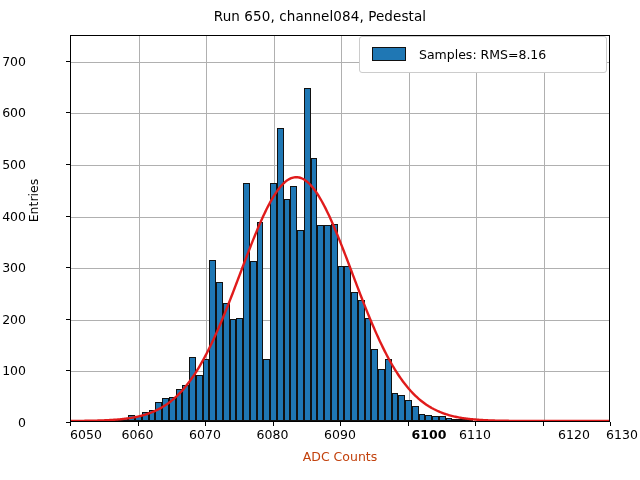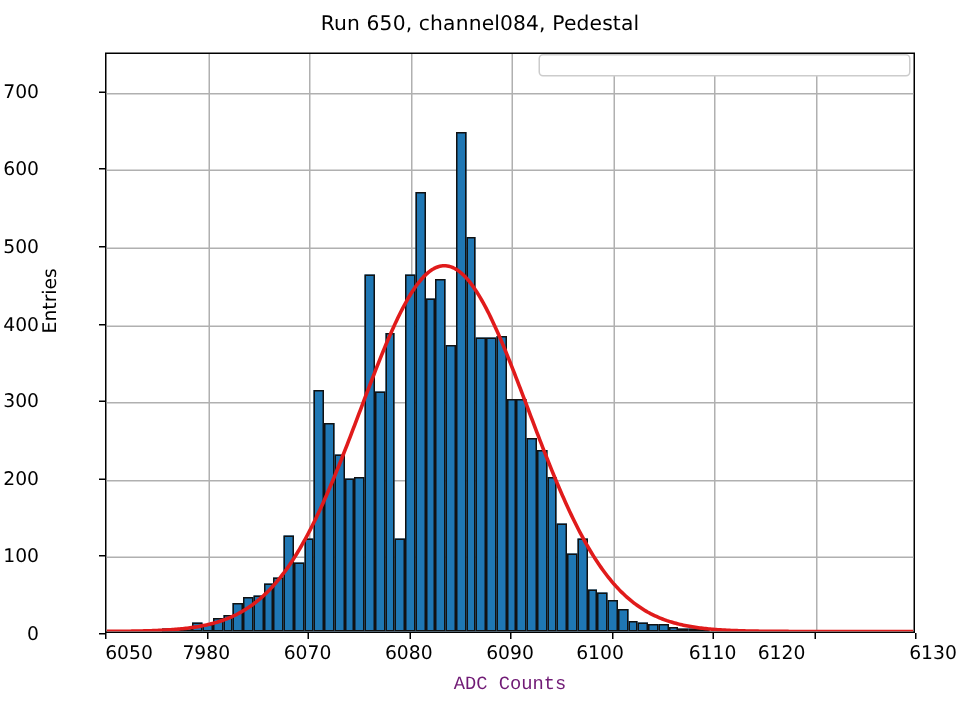--- a/index.html
+++ b/index.html
@@ -92,22 +92,21 @@
     height: 4px;
     background: #000000;
   }
   #xlabel {
     position: absolute;
     left: 70px;
     top: 449px;
     width: 540px;
     text-align: center;
     font-size: 12.5px;
-    color: #701a75;
-    font-family: Liberation Mono, monospace;
+    color: #c2410c;
   }
   #ylabel {
     position: absolute;
     left: -47px;
     top: 193px;
     width: 160px;
     text-align: center;
     font-size: 12.5px;
     color: #000000;
     transform: rotate(-90deg);
@@ -181,33 +180,33 @@
       <div class="ytick-label" style="top: 164px;">500</div>
       <div class="ytick-mark" style="top: 164px;"></div>
       <div class="ytick-label" style="top: 112.4px;">600</div>
       <div class="ytick-mark" style="top: 112.4px;"></div>
       <div class="ytick-label" style="top: 60.8px;">700</div>
       <div class="ytick-mark" style="top: 60.8px;"></div>
     </div>
   <div id="xtick-labels">
       <div class="xtick-label" style="left: 70px; margin-left: 16px;">6050</div>
       <div class="xtick-mark" style="left: 70px;"></div>
-      <div class="xtick-label" style="left: 137.5px;">7980</div>
+      <div class="xtick-label" style="left: 137.5px;">6060</div>
       <div class="xtick-mark" style="left: 137.5px;"></div>
       <div class="xtick-label" style="left: 205px;">6070</div>
       <div class="xtick-mark" style="left: 205px;"></div>
       <div class="xtick-label" style="left: 272.5px;">6080</div>
       <div class="xtick-mark" style="left: 272.5px;"></div>
       <div class="xtick-label" style="left: 340px;">6090</div>
       <div class="xtick-mark" style="left: 340px;"></div>
-      <div class="xtick-label" style="left: 400px;">6100</div>
+      <div class="xtick-label" style="left: 429px; font-weight: bold;">6100</div>
       <div class="xtick-mark" style="left: 407.5px;"></div>
       <div class="xtick-label" style="left: 475px;">6110</div>
       <div class="xtick-mark" style="left: 475px;"></div>
-      <div class="xtick-label" style="left: 521px; text-align: center;">6120</div>
+      <div class="xtick-label" style="left: 574px; text-align: center;">6120</div>
       <div class="xtick-mark" style="left: 542.5px;"></div>
       <div class="xtick-label" style="left: 622px;">6130</div>
       <div class="xtick-mark" style="left: 610px;"></div>
     </div>
 
   <div id="plot-area">
     <div id="grid-layer">
         <div class="gridline-h" style="top: 335.4px;"></div>
         <div class="gridline-h" style="top: 283.8px;"></div>
         <div class="gridline-h" style="top: 232.2px;"></div>
@@ -278,15 +277,21 @@
         <div class="hbar" style="left: 381.375px; width: 6.75px; height: 2.064px; background: rgb(31, 119, 180); border-color: rgb(17, 17, 17);"></div>
         <div class="hbar" style="left: 388.125px; width: 6.75px; height: 1.548px; background: rgb(31, 119, 180); border-color: rgb(17, 17, 17);"></div>
         <div class="hbar" style="left: 394.875px; width: 6.75px; height: 1.5px; background: rgb(31, 119, 180); border-color: rgb(17, 17, 17);"></div>
       </div>
     <svg id="fit-layer" viewBox="0 0 540 387" preserveAspectRatio="none">
       <path id="fit-path" fill="none" stroke="#e01b1b" stroke-width="2.4" stroke-linejoin="round" d="M0.00 386.93 L1.00 386.92 L2.00 386.91 L3.00 386.91 L4.00 386.90 L5.00 386.89 L6.00 386.89 L7.00 386.88 L8.00 386.87 L9.00 386.86 L10.00 386.85 L11.00 386.84 L12.00 386.83 L13.00 386.82 L14.00 386.80 L15.00 386.79 L16.00 386.78 L17.00 386.76 L18.00 386.75 L19.00 386.73 L20.00 386.71 L21.00 386.69 L22.00 386.67 L23.00 386.65 L24.00 386.62 L25.00 386.60 L26.00 386.57 L27.00 386.54 L28.00 386.51 L29.00 386.48 L30.00 386.45 L31.00 386.42 L32.00 386.38 L33.00 386.34 L34.00 386.30 L35.00 386.25 L36.00 386.21 L37.00 386.16 L38.00 386.10 L39.00 386.05 L40.00 385.99 L41.00 385.93 L42.00 385.87 L43.00 385.80 L44.00 385.73 L45.00 385.65 L46.00 385.57 L47.00 385.49 L48.00 385.40 L49.00 385.31 L50.00 385.21 L51.00 385.11 L52.00 385.00 L53.00 384.89 L54.00 384.77 L55.00 384.64 L56.00 384.51 L57.00 384.37 L58.00 384.23 L59.00 384.08 L60.00 383.92 L61.00 383.75 L62.00 383.58 L63.00 383.40 L64.00 383.21 L65.00 383.01 L66.00 382.80 L67.00 382.58 L68.00 382.35 L69.00 382.11 L70.00 381.86 L71.00 381.60 L72.00 381.33 L73.00 381.05 L74.00 380.75 L75.00 380.45 L76.00 380.13 L77.00 379.79 L78.00 379.44 L79.00 379.08 L80.00 378.71 L81.00 378.31 L82.00 377.91 L83.00 377.48 L84.00 377.04 L85.00 376.58 L86.00 376.11 L87.00 375.62 L88.00 375.10 L89.00 374.57 L90.00 374.02 L91.00 373.45 L92.00 372.86 L93.00 372.25 L94.00 371.61 L95.00 370.96 L96.00 370.28 L97.00 369.58 L98.00 368.85 L99.00 368.10 L100.00 367.33 L101.00 366.53 L102.00 365.70 L103.00 364.85 L104.00 363.97 L105.00 363.07 L106.00 362.13 L107.00 361.17 L108.00 360.18 L109.00 359.16 L110.00 358.11 L111.00 357.04 L112.00 355.93 L113.00 354.79 L114.00 353.61 L115.00 352.41 L116.00 351.18 L117.00 349.91 L118.00 348.61 L119.00 347.28 L120.00 345.91 L121.00 344.51 L122.00 343.08 L123.00 341.61 L124.00 340.11 L125.00 338.57 L126.00 337.00 L127.00 335.39 L128.00 333.75 L129.00 332.08 L130.00 330.37 L131.00 328.63 L132.00 326.85 L133.00 325.03 L134.00 323.19 L135.00 321.31 L136.00 319.39 L137.00 317.44 L138.00 315.46 L139.00 313.44 L140.00 311.39 L141.00 309.31 L142.00 307.20 L143.00 305.05 L144.00 302.88 L145.00 300.67 L146.00 298.43 L147.00 296.17 L148.00 293.88 L149.00 291.55 L150.00 289.21 L151.00 286.83 L152.00 284.43 L153.00 282.01 L154.00 279.56 L155.00 277.10 L156.00 274.61 L157.00 272.10 L158.00 269.57 L159.00 267.02 L160.00 264.46 L161.00 261.88 L162.00 259.29 L163.00 256.69 L164.00 254.08 L165.00 251.45 L166.00 248.82 L167.00 246.18 L168.00 243.54 L169.00 240.89 L170.00 238.25 L171.00 235.60 L172.00 232.95 L173.00 230.31 L174.00 227.67 L175.00 225.04 L176.00 222.42 L177.00 219.81 L178.00 217.21 L179.00 214.63 L180.00 212.06 L181.00 209.51 L182.00 206.98 L183.00 204.48 L184.00 201.99 L185.00 199.53 L186.00 197.10 L187.00 194.70 L188.00 192.33 L189.00 190.00 L190.00 187.70 L191.00 185.43 L192.00 183.21 L193.00 181.02 L194.00 178.88 L195.00 176.78 L196.00 174.73 L197.00 172.73 L198.00 170.77 L199.00 168.87 L200.00 167.02 L201.00 165.23 L202.00 163.49 L203.00 161.81 L204.00 160.19 L205.00 158.63 L206.00 157.13 L207.00 155.70 L208.00 154.33 L209.00 153.02 L210.00 151.79 L211.00 150.62 L212.00 149.52 L213.00 148.49 L214.00 147.54 L215.00 146.65 L216.00 145.84 L217.00 145.11 L218.00 144.44 L219.00 143.86 L220.00 143.35 L221.00 142.91 L222.00 142.56 L223.00 142.28 L224.00 142.07 L225.00 141.95 L226.00 141.90 L227.00 141.93 L228.00 142.04 L229.00 142.22 L230.00 142.49 L231.00 142.83 L232.00 143.24 L233.00 143.74 L234.00 144.31 L235.00 144.95 L236.00 145.67 L237.00 146.47 L238.00 147.33 L239.00 148.27 L240.00 149.29 L241.00 150.37 L242.00 151.52 L243.00 152.74 L244.00 154.03 L245.00 155.38 L246.00 156.80 L247.00 158.29 L248.00 159.84 L249.00 161.44 L250.00 163.11 L251.00 164.84 L252.00 166.62 L253.00 168.45 L254.00 170.35 L255.00 172.29 L256.00 174.28 L257.00 176.32 L258.00 178.41 L259.00 180.54 L260.00 182.71 L261.00 184.93 L262.00 187.19 L263.00 189.48 L264.00 191.81 L265.00 194.17 L266.00 196.57 L267.00 198.99 L268.00 201.44 L269.00 203.92 L270.00 206.42 L271.00 208.95 L272.00 211.49 L273.00 214.06 L274.00 216.64 L275.00 219.23 L276.00 221.84 L277.00 224.46 L278.00 227.09 L279.00 229.72 L280.00 232.36 L281.00 235.01 L282.00 237.66 L283.00 240.30 L284.00 242.95 L285.00 245.59 L286.00 248.23 L287.00 250.87 L288.00 253.49 L289.00 256.11 L290.00 258.71 L291.00 261.31 L292.00 263.89 L293.00 266.45 L294.00 269.00 L295.00 271.53 L296.00 274.05 L297.00 276.54 L298.00 279.02 L299.00 281.47 L300.00 283.90 L301.00 286.30 L302.00 288.68 L303.00 291.03 L304.00 293.36 L305.00 295.66 L306.00 297.93 L307.00 300.17 L308.00 302.39 L309.00 304.57 L310.00 306.72 L311.00 308.84 L312.00 310.93 L313.00 312.99 L314.00 315.01 L315.00 317.00 L316.00 318.96 L317.00 320.88 L318.00 322.77 L319.00 324.63 L320.00 326.45 L321.00 328.23 L322.00 329.98 L323.00 331.70 L324.00 333.38 L325.00 335.03 L326.00 336.64 L327.00 338.22 L328.00 339.77 L329.00 341.28 L330.00 342.75 L331.00 344.19 L332.00 345.60 L333.00 346.97 L334.00 348.31 L335.00 349.62 L336.00 350.90 L337.00 352.14 L338.00 353.35 L339.00 354.53 L340.00 355.67 L341.00 356.79 L342.00 357.88 L343.00 358.93 L344.00 359.96 L345.00 360.95 L346.00 361.92 L347.00 362.86 L348.00 363.77 L349.00 364.66 L350.00 365.52 L351.00 366.35 L352.00 367.15 L353.00 367.93 L354.00 368.69 L355.00 369.42 L356.00 370.13 L357.00 370.81 L358.00 371.47 L359.00 372.11 L360.00 372.73 L361.00 373.32 L362.00 373.90 L363.00 374.45 L364.00 374.99 L365.00 375.50 L366.00 376.00 L367.00 376.48 L368.00 376.94 L369.00 377.38 L370.00 377.81 L371.00 378.22 L372.00 378.62 L373.00 379.00 L374.00 379.36 L375.00 379.72 L376.00 380.05 L377.00 380.38 L378.00 380.69 L379.00 380.99 L380.00 381.27 L381.00 381.54 L382.00 381.81 L383.00 382.06 L384.00 382.30 L385.00 382.53 L386.00 382.75 L387.00 382.96 L388.00 383.16 L389.00 383.35 L390.00 383.54 L391.00 383.71 L392.00 383.88 L393.00 384.04 L394.00 384.20 L395.00 384.34 L396.00 384.48 L397.00 384.61 L398.00 384.74 L399.00 384.86 L400.00 384.97 L401.00 385.08 L402.00 385.19 L403.00 385.29 L404.00 385.38 L405.00 385.47 L406.00 385.55 L407.00 385.63 L408.00 385.71 L409.00 385.78 L410.00 385.85 L411.00 385.92 L412.00 385.98 L413.00 386.04 L414.00 386.09 L415.00 386.15 L416.00 386.20 L417.00 386.24 L418.00 386.29 L419.00 386.33 L420.00 386.37 L421.00 386.41 L422.00 386.44 L423.00 386.48 L424.00 386.51 L425.00 386.54 L426.00 386.57 L427.00 386.59 L428.00 386.62 L429.00 386.64 L430.00 386.66 L431.00 386.69 L432.00 386.71 L433.00 386.72 L434.00 386.74 L435.00 386.76 L436.00 386.77 L437.00 386.79 L438.00 386.80 L439.00 386.81 L440.00 386.83 L441.00 386.84 L442.00 386.85 L443.00 386.86 L444.00 386.87 L445.00 386.88 L446.00 386.89 L447.00 386.89 L448.00 386.90 L449.00 386.91 L450.00 386.91 L451.00 386.92 L452.00 386.93 L453.00 386.93 L454.00 386.94 L455.00 386.94 L456.00 386.94 L457.00 386.95 L458.00 386.95 L459.00 386.95 L460.00 386.96 L461.00 386.96 L462.00 386.96 L463.00 386.97 L464.00 386.97 L465.00 386.97 L466.00 386.97 L467.00 386.98 L468.00 386.98 L469.00 386.98 L470.00 386.98 L471.00 386.98 L472.00 386.98 L473.00 386.98 L474.00 386.99 L475.00 386.99 L476.00 386.99 L477.00 386.99 L478.00 386.99 L479.00 386.99 L480.00 386.99 L481.00 386.99 L482.00 386.99 L483.00 386.99 L484.00 386.99 L485.00 386.99 L486.00 386.99 L487.00 386.99 L488.00 387.00 L489.00 387.00 L490.00 387.00 L491.00 387.00 L492.00 387.00 L493.00 387.00 L494.00 387.00 L495.00 387.00 L496.00 387.00 L497.00 387.00 L498.00 387.00 L499.00 387.00 L500.00 387.00 L501.00 387.00 L502.00 387.00 L503.00 387.00 L504.00 387.00 L505.00 387.00 L506.00 387.00 L507.00 387.00 L508.00 387.00 L509.00 387.00 L510.00 387.00 L511.00 387.00 L512.00 387.00 L513.00 387.00 L514.00 387.00 L515.00 387.00 L516.00 387.00 L517.00 387.00 L518.00 387.00 L519.00 387.00 L520.00 387.00 L521.00 387.00 L522.00 387.00 L523.00 387.00 L524.00 387.00 L525.00 387.00 L526.00 387.00 L527.00 387.00 L528.00 387.00 L529.00 387.00 L530.00 387.00 L531.00 387.00 L532.00 387.00 L533.00 387.00 L534.00 387.00 L535.00 387.00 L536.00 387.00 L537.00 387.00 L538.00 387.00 L539.00 387.00 L540.00 387.00 "></path>
     </svg>
   </div>
 
   <div id="legend">
+    <div class="legend-row">
+      <span class="legend-key">
+        <span class="swatch-patch"></span>
+      </span>
+      <span class="legend-text">Samples: RMS=8.16</span>
+    </div>
   </div>
 
 </div>
 
 </body></html>

